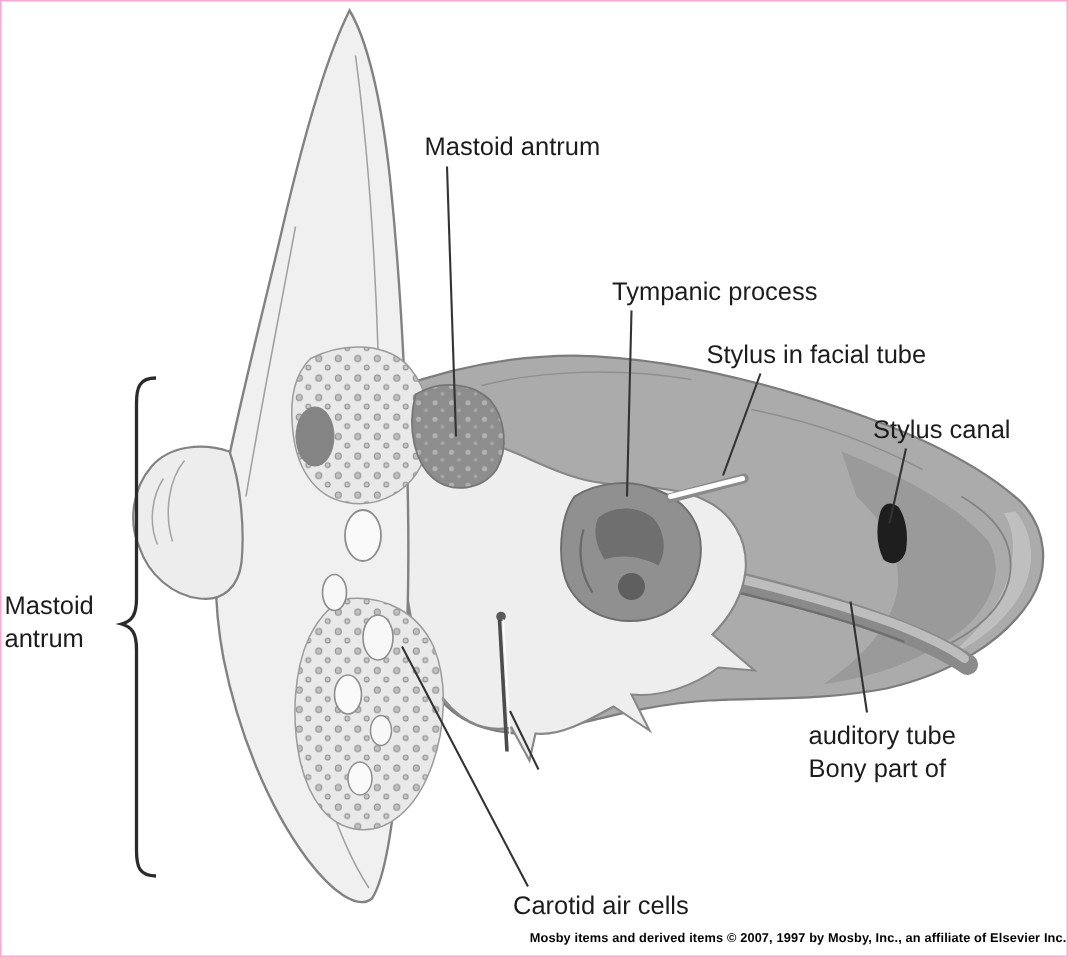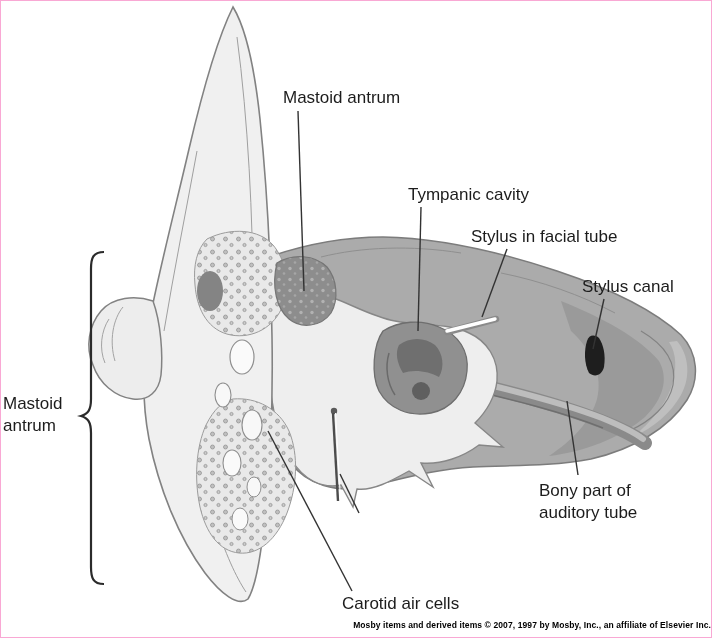--- a/index.html
+++ b/index.html
@@ -127,34 +127,34 @@
       <path d="M577,474 L566,400"></path>
       <path d="M358,512 L339,473"></path>
       <path d="M351,590 L267,430"></path>
     </g>
 
     <path d="M103,251 C92,251 90,257 90,268 L90,398 C90,409 87,413 80,415 C87,417 90,421 90,432 L90,566 C90,577 92,583 103,583" fill="none" stroke="#2b2b2b" stroke-width="2.2"></path>
   </svg>
 
   <div class="label" style="left:282px; top:86px">Mastoid antrum</div>
 
-  <div class="label" style="left:407px; top:183px">Tympanic cavity</div>
+  <div class="label" style="left:407px; top:183px">Tympanic process</div>
 
   <div class="label" style="left:470px; top:225px">Stylus in facial tube</div>
 
   <div class="label" style="left:581px; top:275px">Stylus canal</div>
 
   <div class="label" style="left:2px; top:392px">
     <span class="line">Mastoid</span>
     <span class="line">antrum</span>
   </div>
 
   <div class="label" style="left:538px; top:479px">
+    <span class="line">auditory tube</span>
     <span class="line">Bony part of</span>
-    <span class="line">auditory tube</span>
   </div>
 
   <div class="label" style="left:352px; top:513px">
   </div>
 
   <div class="label" style="left:341px; top:592px">Carotid air cells</div>
 
   <div class="credit">Mosby items and derived items © 2007, 1997 by Mosby, Inc., an affiliate of Elsevier Inc.</div>
 
 </div>

